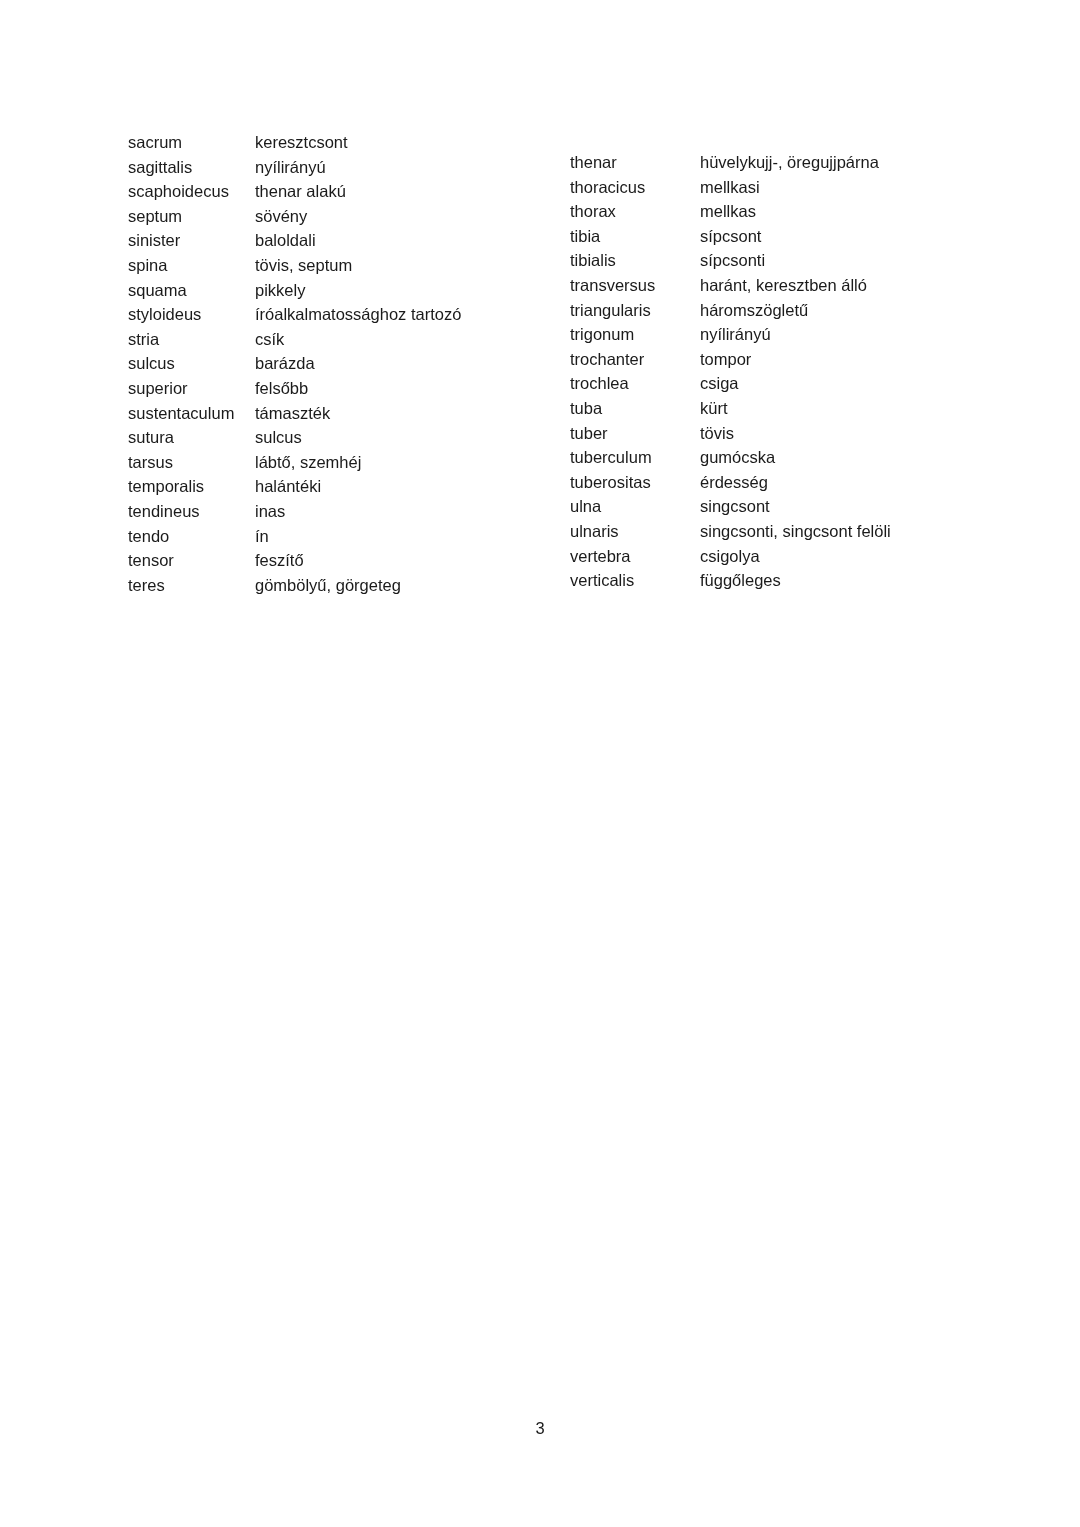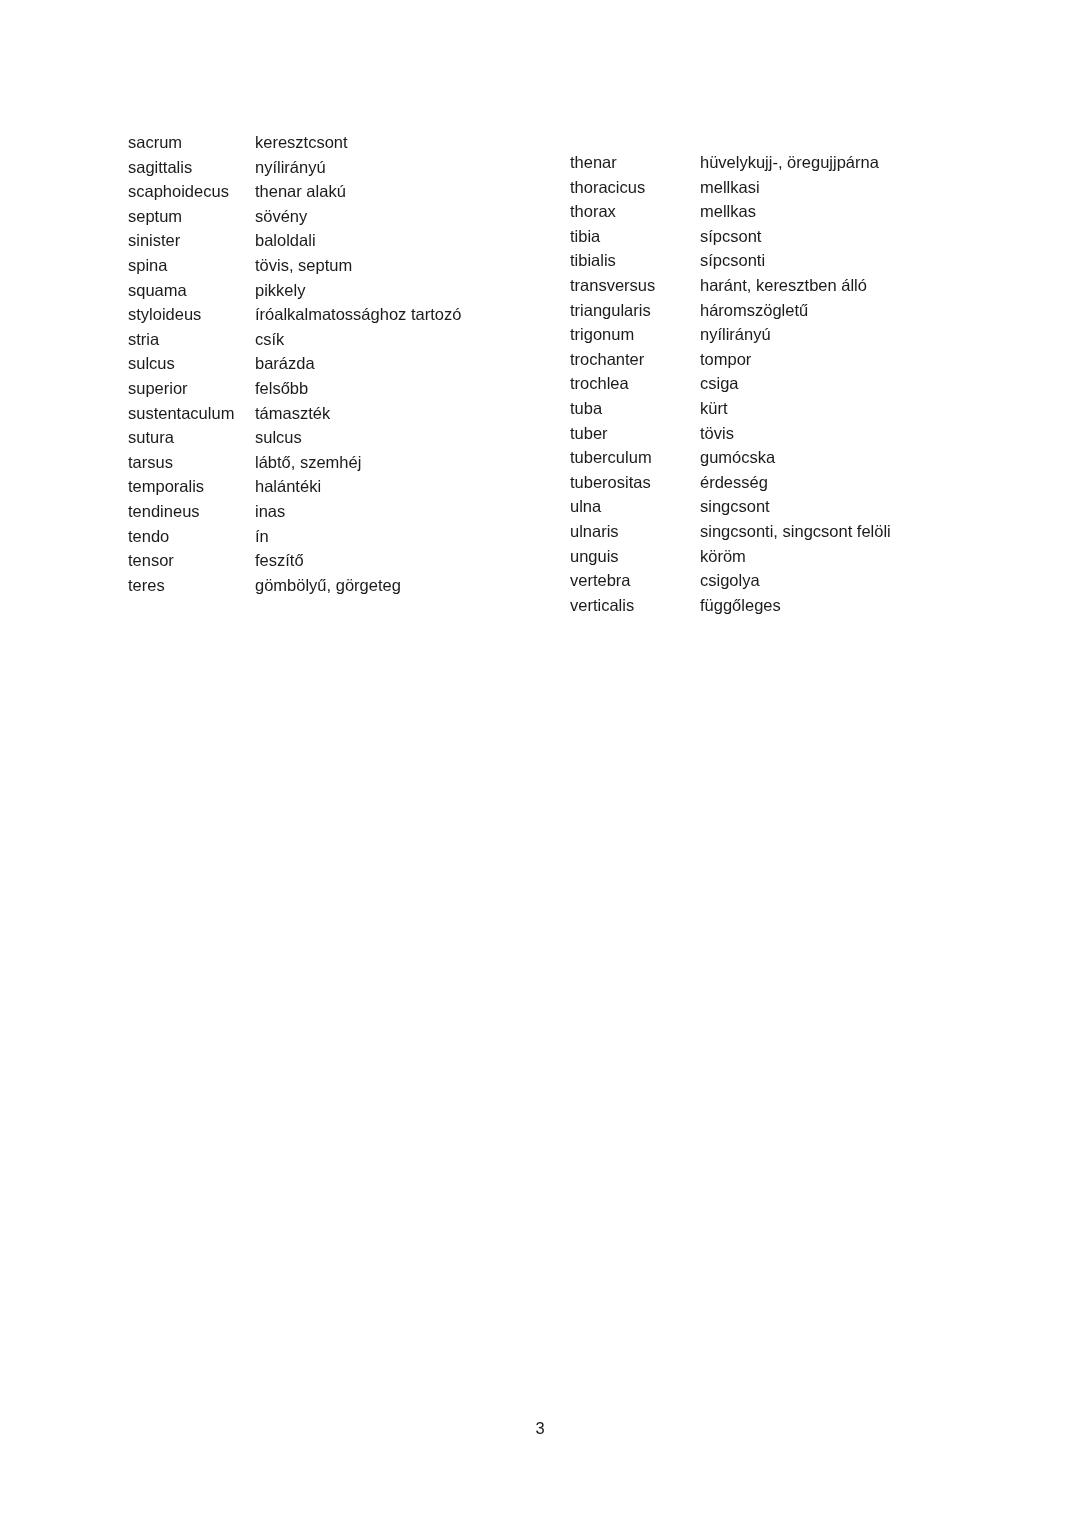--- a/index.html
+++ b/index.html
@@ -200,24 +200,20 @@
       </div>
       <div class="row">
         <span class="term">ulna</span>
         <span class="definition">singcsont</span>
       </div>
       <div class="row">
         <span class="term">ulnaris</span>
         <span class="definition">singcsonti, singcsont felöli</span>
       </div>
       <div class="row">
-        <span class="term">unguis</span>
-        <span class="definition">köröm</span>
-      </div>
-      <div class="row">
         <span class="term">vertebra</span>
         <span class="definition">csigolya</span>
       </div>
       <div class="row">
         <span class="term">verticalis</span>
         <span class="definition">függőleges</span>
       </div>
     </div>
   <div class="page-number">3</div>
 </div>

